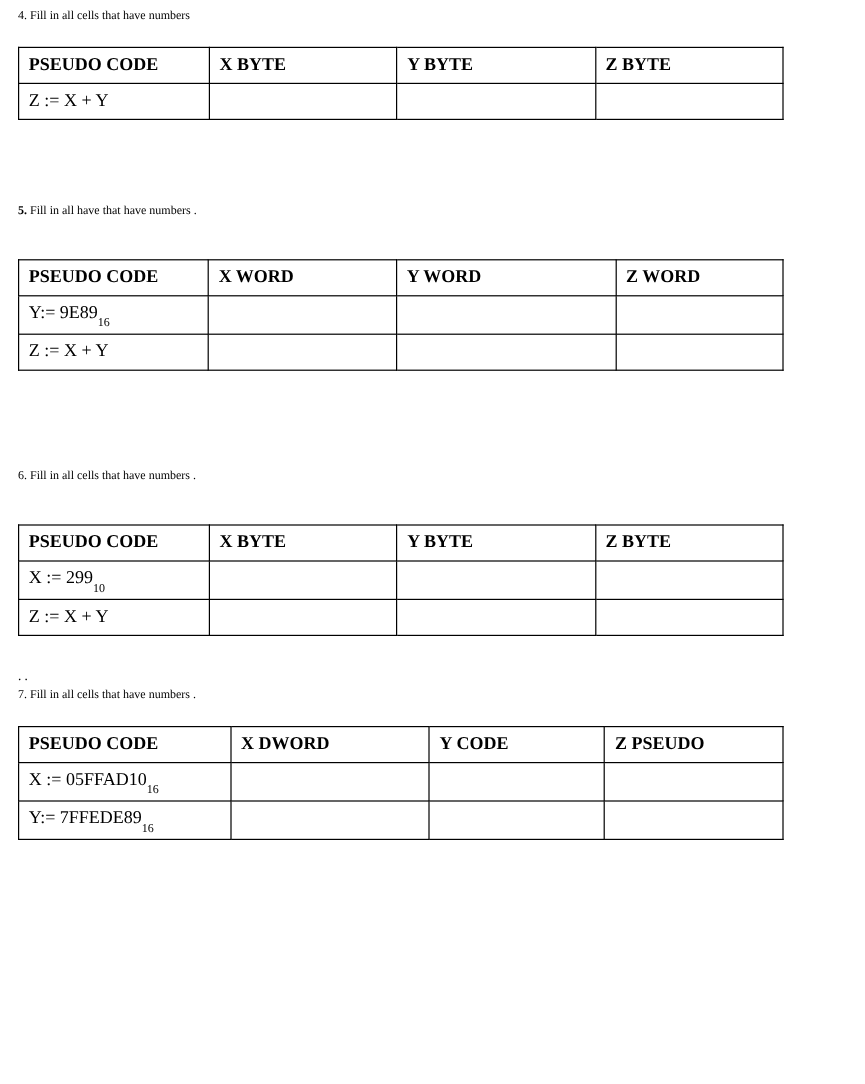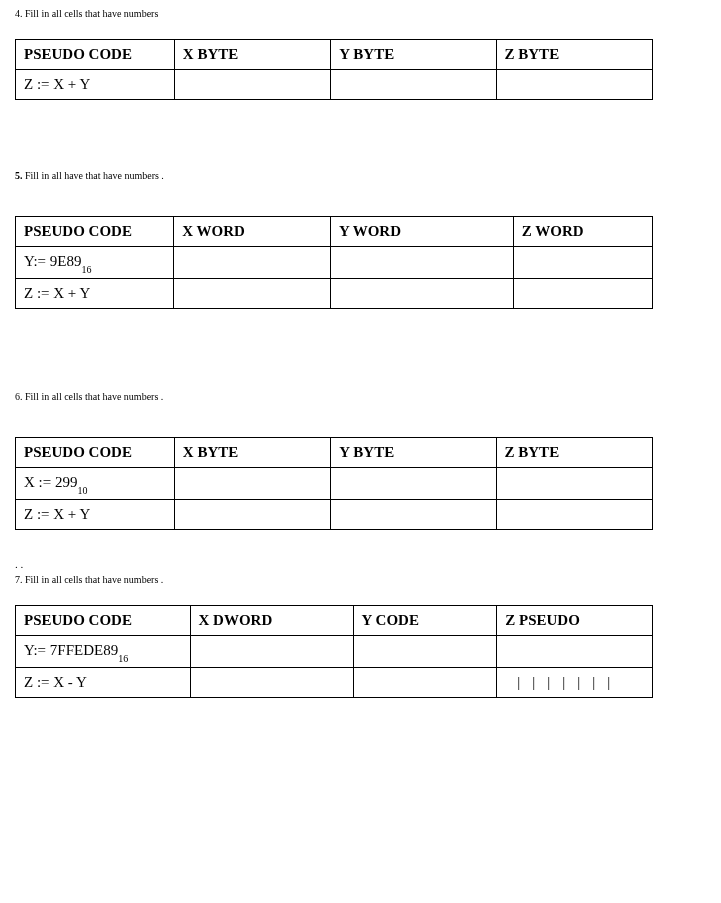--- a/index.html
+++ b/index.html
@@ -178,25 +178,25 @@
       <col style="width:160px">
   </colgroup>
   <tbody>
       <tr>
     <th>PSEUDO CODE</th>
     <th>X  DWORD</th>
     <th>Y  CODE</th>
     <th>Z  PSEUDO</th>
   </tr>
   <tr>
+    <td><span>X := 05FFAD10</span><span class="sub">16</span></td>
+    <td></td>
+    <td></td>
+    <td></td>
+  </tr>
+  <tr>
     <td><span>Y:= 7FFEDE89</span><span class="sub">16</span></td>
     <td></td>
     <td></td>
     <td></td>
   </tr>
-  <tr>
-    <td><span>Z := X - Y</span></td>
-    <td></td>
-    <td></td>
-    <td class="last-cell-ticks">|||||||</td>
-  </tr>
 </tbody>
   </table>
 
 </body></html>

